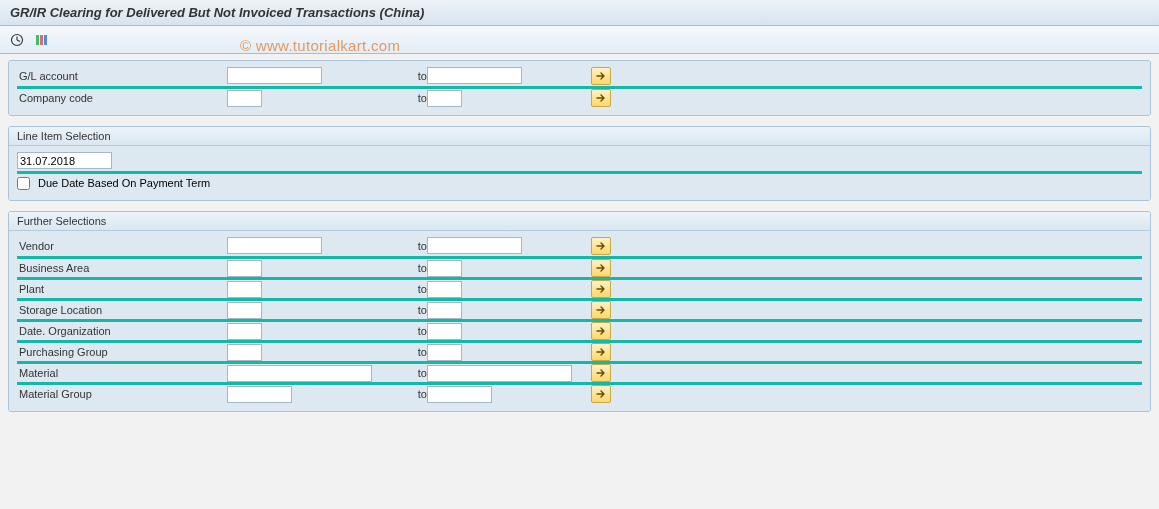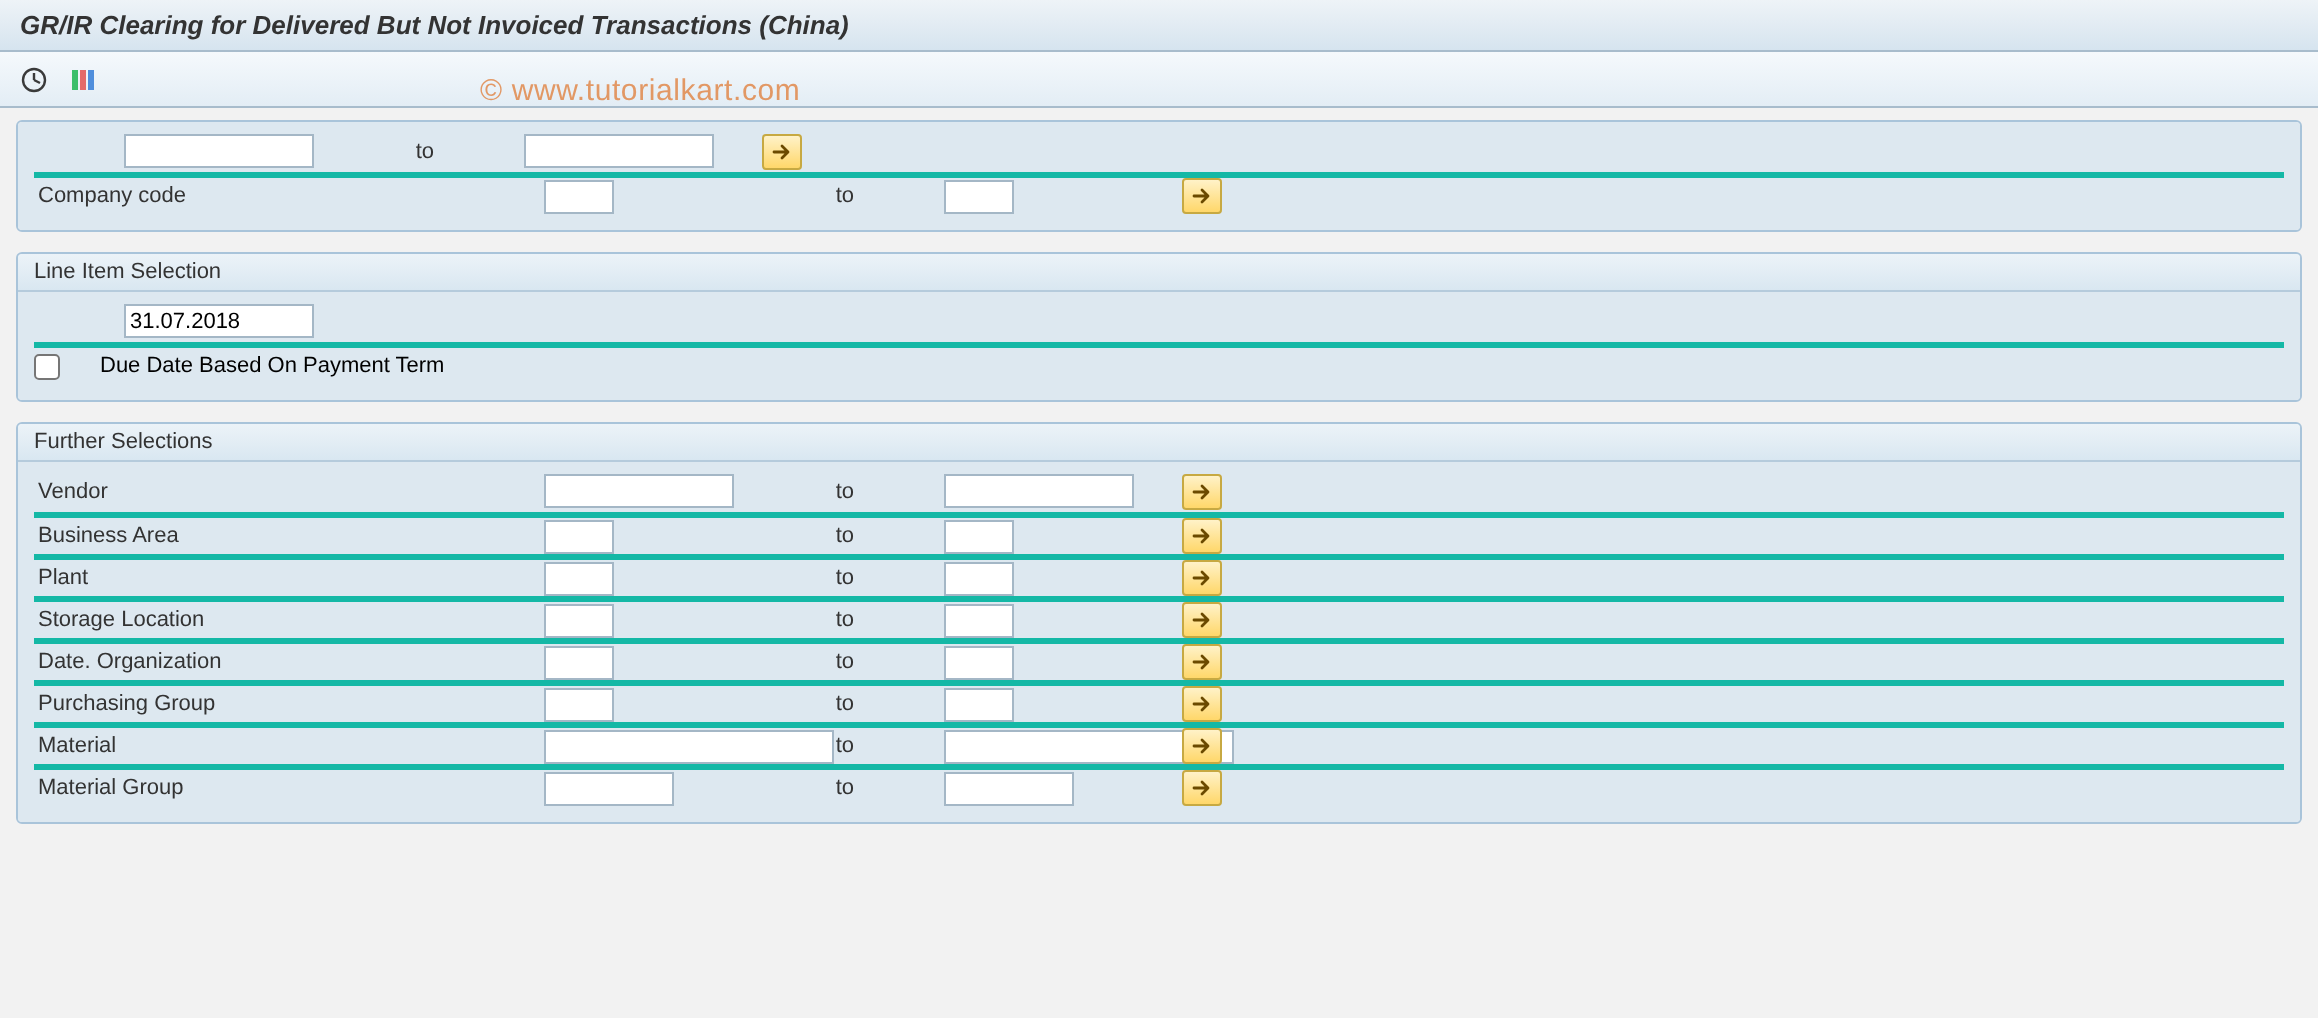--- a/index.html
+++ b/index.html
@@ -71,29 +71,28 @@
     }
     .row:first-child { border-top: none; }
     .lbl {
       width: 210px;
       padding-left: 2px;
       color: #333;
     }
     .chk-lbl {
       display: inline-flex;
       align-items: center;
-      gap: 20px;
+      gap: 8px;
     }
     input[type="text"] {
       height: 17px;
       border: 1px solid #a4b7c6;
       background: #fff;
       font-size: 11px;
       padding: 0 2px;
-      margin-left: 45px;
     }
     .in-w-large { width: 95px; }
     .in-w-med  { width: 65px; }
     .in-w-small{ width: 35px; }
     .in-w-mat  { width: 145px; }
     .to {
       width: 50px;
       text-align: right;
       padding-left: 6px;
       color: #333;
@@ -153,20 +152,21 @@
   </div>
 </div>
 
 <div class="watermark">© www.tutorialkart.com</div>
 
 <div class="content">
 
   <div class="group-box">
     <div class="group-body">
       <div class="row">
+        <div class="lbl">G/L account</div>
         <div class="col-from">
             <input type="text" class="in-w-large" value="" style="">
           </div>
         <div class="col-to-lbl">
             <span class="to">to</span>
           </div>
         <div class="col-to">
             <input type="text" class="in-w-large" value="" style="">
           </div>
         <div class="multi-btn">

